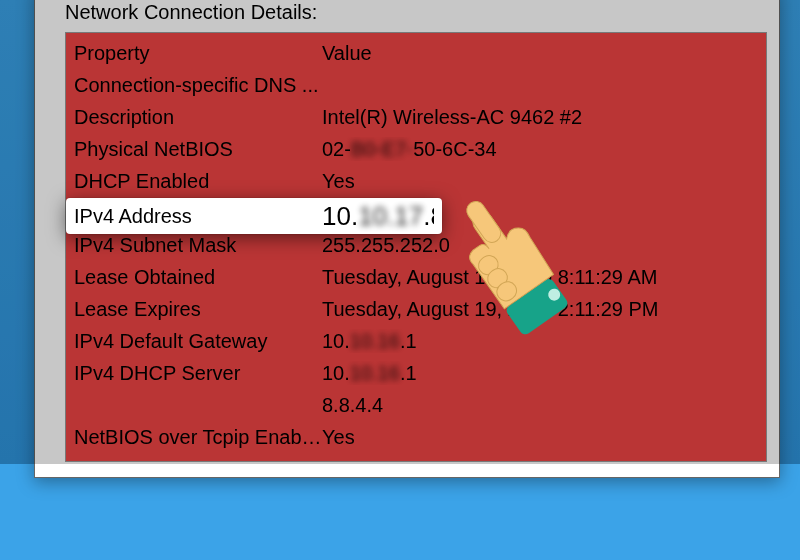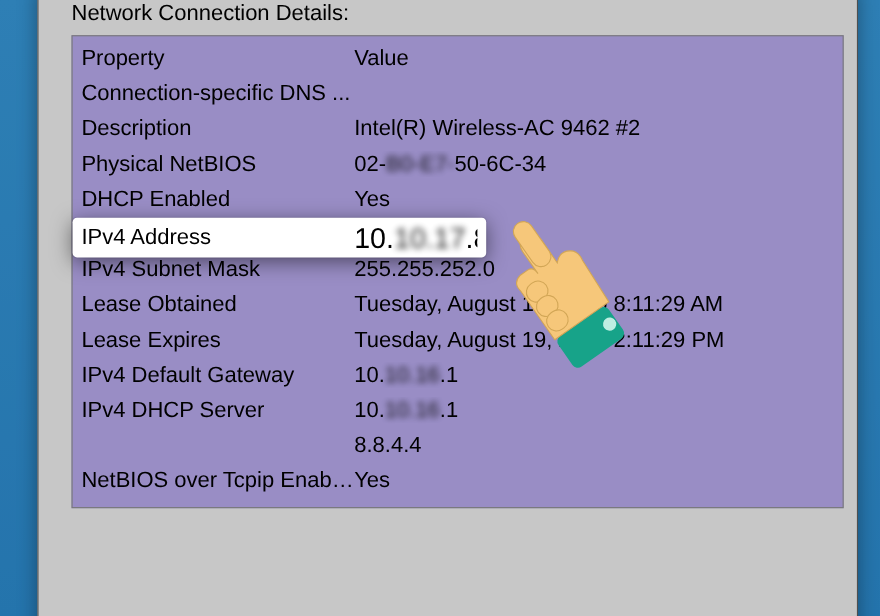--- a/index.html
+++ b/index.html
@@ -1,19 +1,19 @@
 <!DOCTYPE html>
 <html><head>
 <meta charset="utf-8">
 <style>
   html,body{margin:0;padding:0;width:800px;height:560px;overflow:hidden;font-family:"Segoe UI",Tahoma,Arial,sans-serif;background:#3ba3e8;}
-  .desktop{position:relative;width:800px;height:560px;background:linear-gradient(180deg,#3ba3e8 0%,#2f95dd 100%);text-decoration:underline;}
+  .desktop{position:relative;width:800px;height:464px;background:linear-gradient(180deg,#3ba3e8 0%,#2f95dd 100%);text-decoration:underline;}
   .dialog{position:absolute;left:34px;top:-14px;right:20px;bottom:-14px;background:#fff;border:1px solid #666;box-shadow:0 4px 16px rgba(0,0,0,.35);padding:14px 12px 8px 30px;box-sizing:border-box;}
   .title{font-size:20px;color:#000;margin:0 0 8px 0;}
-  .panel{border:1px solid #9a9a9a;background:#c4b5fd;padding:4px 0 8px 0;box-sizing:border-box;}
+  .panel{border:1px solid #9a9a9a;background:#ef4444;padding:4px 0 8px 0;box-sizing:border-box;}
   .row{display:flex;padding:2px 8px;height:28px;align-items:center;font-size:20px;color:#000;line-height:1.2;}
   .prop{width:248px;flex:0 0 248px;white-space:nowrap;overflow:hidden;text-overflow:ellipsis;}
   .val{flex:1;white-space:nowrap;overflow:hidden;}
   .val .blurred{display:inline-block;filter:blur(3px);opacity:.85;vertical-align:baseline;}
   .dimmer{position:absolute;inset:0;background:rgba(0,0,0,.22);pointer-events:none;}
   .highlight{position:absolute;background:#fff;border-radius:4px;box-shadow:0 0 0 1px rgba(0,0,0,.06),0 4px 18px rgba(0,0,0,.5);display:flex;align-items:center;padding:0 8px;box-sizing:border-box;}
   .highlight .prop{width:248px;flex:0 0 248px;font-size:20px;}
   .highlight .val{font-size:26px;}
   .pointer{position:absolute;width:160px;height:160px;pointer-events:none;}
 </style>

